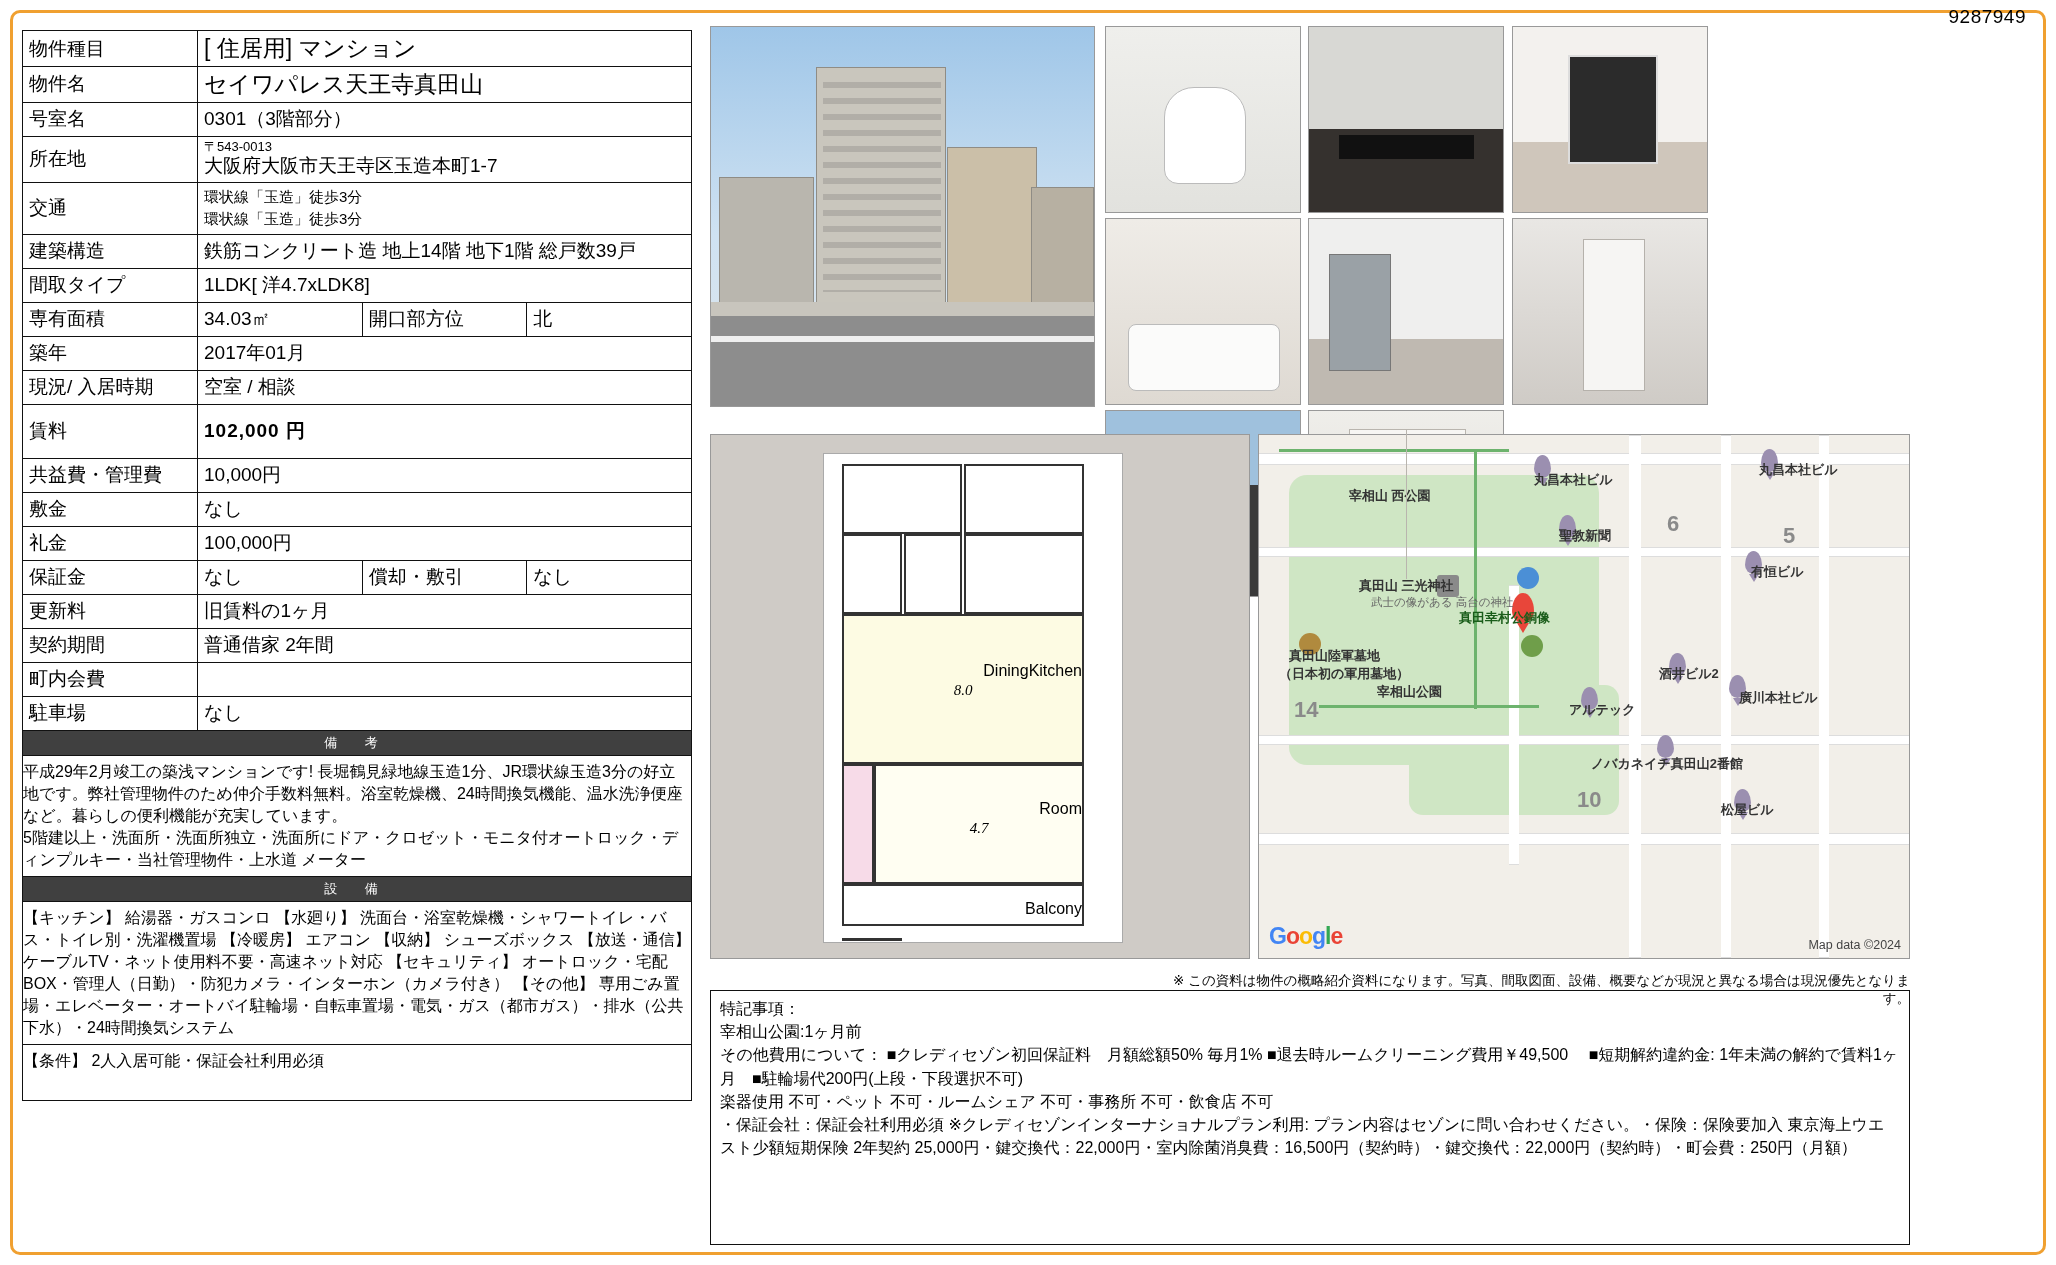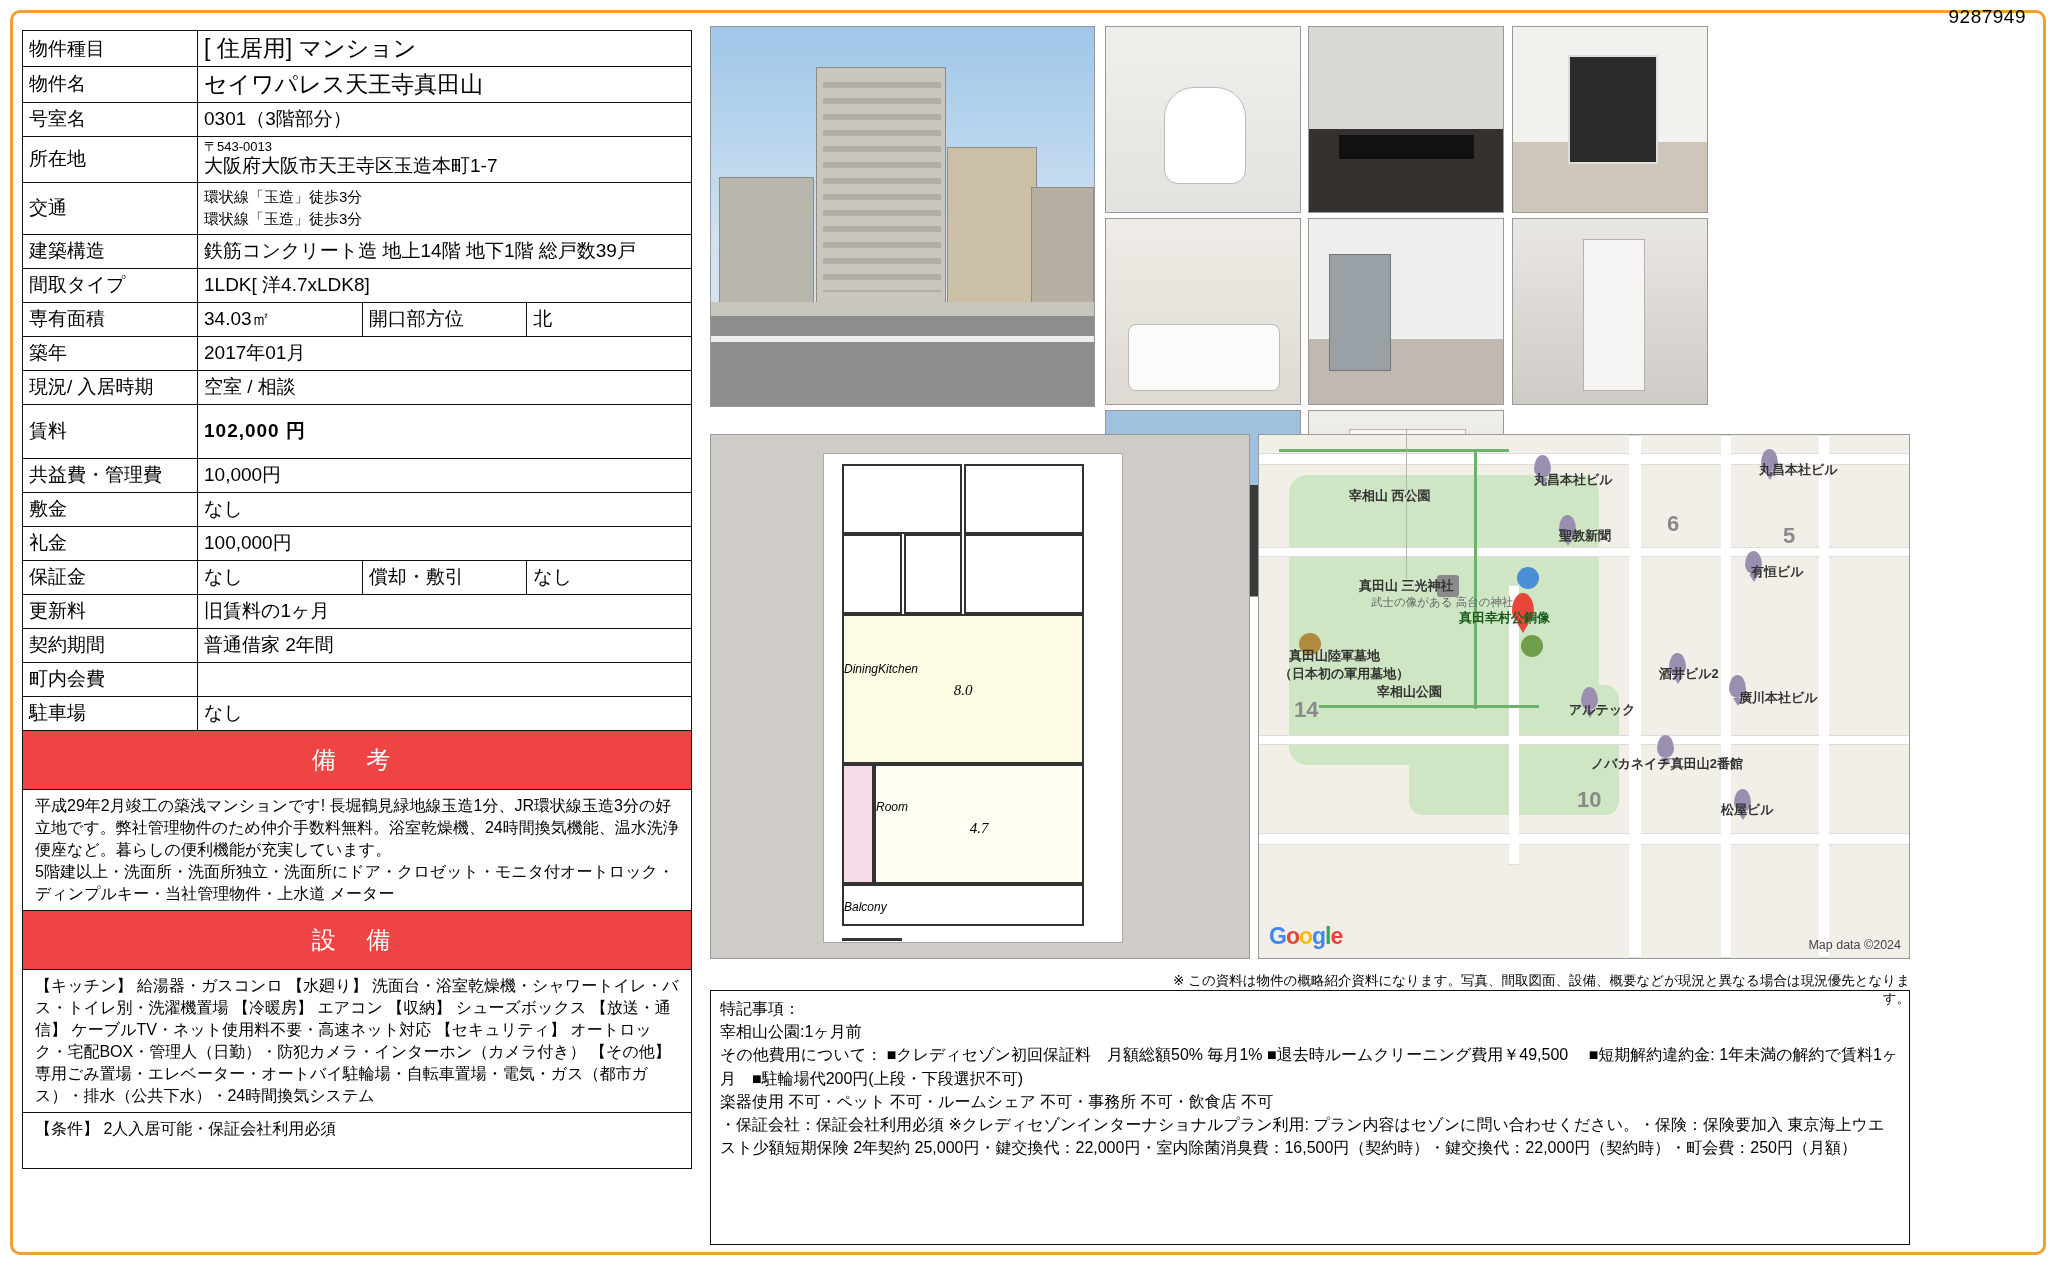--- a/index.html
+++ b/index.html
@@ -34,25 +34,25 @@
     line-height: 1.25;
     height: 34px;
   }
   td.lbl { width: 175px; text-align: left; font-size:20px; }
   td.val { text-align: left; }
   .zip { font-size: 13px; display:block; line-height:1.1; }
   .addr { font-size: 19px; display:block; line-height:1.2; }
   .traffic span { display:block; font-size:15px; line-height:1.45; }
   .rent { font-size: 33px; font-weight: bold; letter-spacing: 1px; }
   .sectionbar {
-    background:#ef4444; color:#fff; text-align:center;
-    font-size:24px; letter-spacing:12px; padding:13px 0; border:1px solid #111; border-top:none;
+    background:#404040; color:#fff; text-align:center;
+    font-size:13px; letter-spacing:12px; padding:3px 0; border:1px solid #111; border-top:none;
   }
   .noteblock {
-    border:1px solid #111; border-top:none; padding:5px 12px;
+    border:1px solid #111; border-top:none; padding:5px 0;
     font-size:16px; line-height:1.38;
   }
   .bigphoto {
     position:absolute; left:710px; top:26px; width:385px; height:381px;
     border:1px solid #999; background:#b9c6d2; overflow:hidden;
   }
   .thumbgrid { position:absolute; left:1105px; top:26px; width:805px; }
   .thumb {
     width:196px; height:187px; border:1px solid #999; display:inline-block;
     margin:0 3px 5px 0; overflow:hidden; position:relative; vertical-align:top;
@@ -103,21 +103,21 @@
   .rm.hall::after{content:"";position:absolute;left:70px;top:20px;width:60px;height:150px;background:#f6f5f3;border:1px solid #b5b1ab;}
   .rm.balcony { background:linear-gradient(#9fc1dd 0 40%, #3a3a3a 40% 100%); }
   .rm.balcony::after{content:"";position:absolute;left:55px;top:108px;width:70px;height:48px;background:#f0e9d6;transform:rotate(-8deg);}
   .rm.closet { background:linear-gradient(#efeeea,#dcd9d3); }
   .rm.closet::after{content:"";position:absolute;left:40px;top:18px;width:115px;height:150px;background:#f7f6f3;border:1px solid #b9b5ae;}
   .rm.closet::before{content:"";position:absolute;left:97px;top:18px;width:1px;height:150px;background:#b9b5ae;z-index:2;}
   
   .fp-wrap{position:absolute;inset:0;background:#cfcbc6;}
   .fp-sheet{position:absolute;left:112px;top:18px;width:300px;height:490px;background:#fff;border:1px solid #aaa;}
   .fp-room{position:absolute;background:#fffef2;border:2px solid #333;}
-  .fp-label{position:absolute;font-style:italic;font-size:12px;text-align:left;width:100%;}
+  .fp-label{position:absolute;font-size:16px;text-align:right;width:100%;}
   .fp-num{position:absolute;font-style:italic;font-size:15px;text-align:center;width:100%;font-family:Liberation Serif, serif;}
   .fp-pink{position:absolute;background:#f7dbe8;border:2px solid #333;}
   .fp-line{position:absolute;background:#333;}
   
   .map-bg{position:absolute;inset:0;background:#f2efe9;}
   .map-park{position:absolute;left:30px;top:40px;width:310px;height:290px;background:#cfe6c4;border-radius:18px;}
   .map-park2{position:absolute;left:150px;top:250px;width:210px;height:130px;background:#cfe6c4;border-radius:14px;}
   .map-rd{position:absolute;background:#ffffff;border-top:1px solid #ddd;border-bottom:1px solid #ddd;}
   .map-grn-line{position:absolute;background:#6db36d;height:3px;}
   .map-pin{position:absolute;width:22px;height:30px;background:#e8463a;border-radius:50% 50% 50% 50%/60% 60% 40% 40%;}

